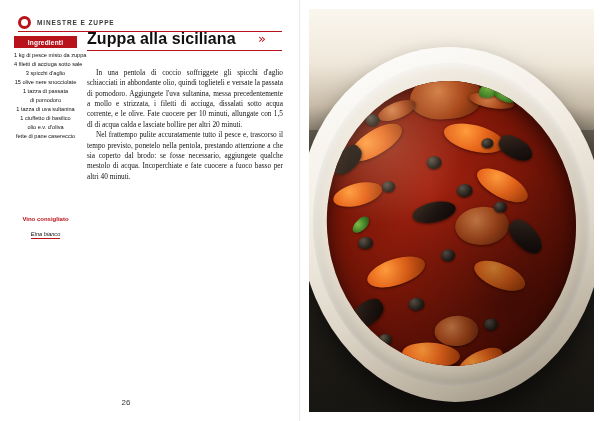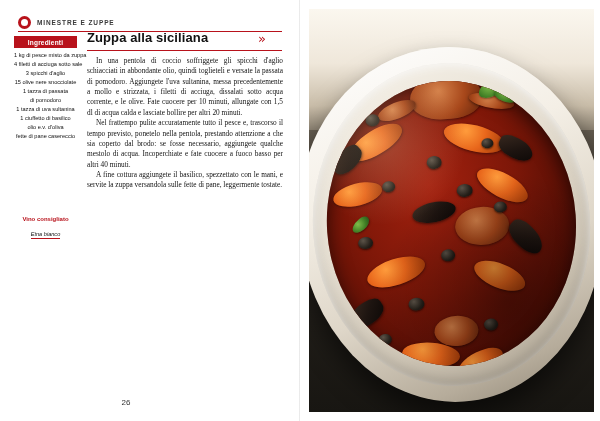--- a/index.html
+++ b/index.html
@@ -41,21 +41,21 @@
     color:#3a3a3a;font-weight:bold;
     text-transform:uppercase;
   }
   .rule-top{
     position:absolute;left:18px;top:31px;width:264px;height:1px;
     background:#b8121b;
   }
   .recipe-title{
     position:absolute;left:87px;top:30px;
     font-family:"Liberation Sans", sans-serif;
-    font-size:13px;font-weight:bold;color:#111111;
+    font-size:16px;font-weight:bold;color:#111111;
     letter-spacing:.1px;
   }
   .title-rule{
     position:absolute;left:87px;top:50px;width:195px;height:1.4px;
     background:#b8121b;
   }
   .arrows{
     position:absolute;left:258px;top:32px;
     color:#b8121b;font-size:13px;line-height:1;
     font-family:"DejaVu Sans", sans-serif;
@@ -88,21 +88,21 @@
     font-size:6px;font-weight:bold;color:#b8121b;
   }
   .wine-name{
     font-family:"Liberation Sans", sans-serif;
     font-size:5.6px;color:#111111;font-style:italic;
     border-bottom:1px solid #b8121b;
     display:inline-block;padding-bottom:1px;
   }
   
   .body-text{
-    position:absolute;left:87px;top:56px;width:196px;
+    position:absolute;left:87px;top:68px;width:196px;
     font-family:"Liberation Serif", serif;
     font-size:7.3px;
     line-height:1.42;
     color:#111111;
     text-align:justify;
   }
   .body-text p{margin:0 0 0 0;text-indent:9px;}
   .body-text p.first{text-indent:9px;}
   .folio{
     position:absolute;left:0;top:398px;width:252px;
@@ -222,21 +222,20 @@
       <div><span class="wine-name">Etna bianco</span></div>
     </div>
 
     <div class="recipe-title">Zuppa alla siciliana</div>
     <div class="arrows">»</div>
     <div class="title-rule"></div>
 
     <div class="body-text">
       <p class="first">In una pentola di coccio soffriggete gli spicchi d'aglio schiacciati in abbondante olio, quindi toglieteli e versate la passata di pomodoro. Aggiungete l'uva sultanina, messa precedentemente a mollo e strizzata, i filetti di acciuga, dissalati sotto acqua corrente, e le olive. Fate cuocere per 10 minuti, allungate con 1,5 dl di acqua calda e lasciate bollire per altri 20 minuti.</p>
       <p>Nel frattempo pulite accuratamente tutto il pesce e, trascorso il tempo previsto, ponetelo nella pentola, prestando attenzione a che sia coperto dal brodo: se fosse necessario, aggiungete qualche mestolo di acqua. Incoperchiate e fate cuocere a fuoco basso per altri 40 minuti.</p>
-      <p>A fine cottura aggiungete il basilico, spezzettato con le mani, e servite la zuppa versandola sulle fette di pane, leggermente tostate.</p>
     </div>
 
     <div class="folio">26</div>
   </div>
 
   <div class="spine"></div>
 
   <div class="right-page">
     <div class="photo">
       <div class="bg-dark"></div>

